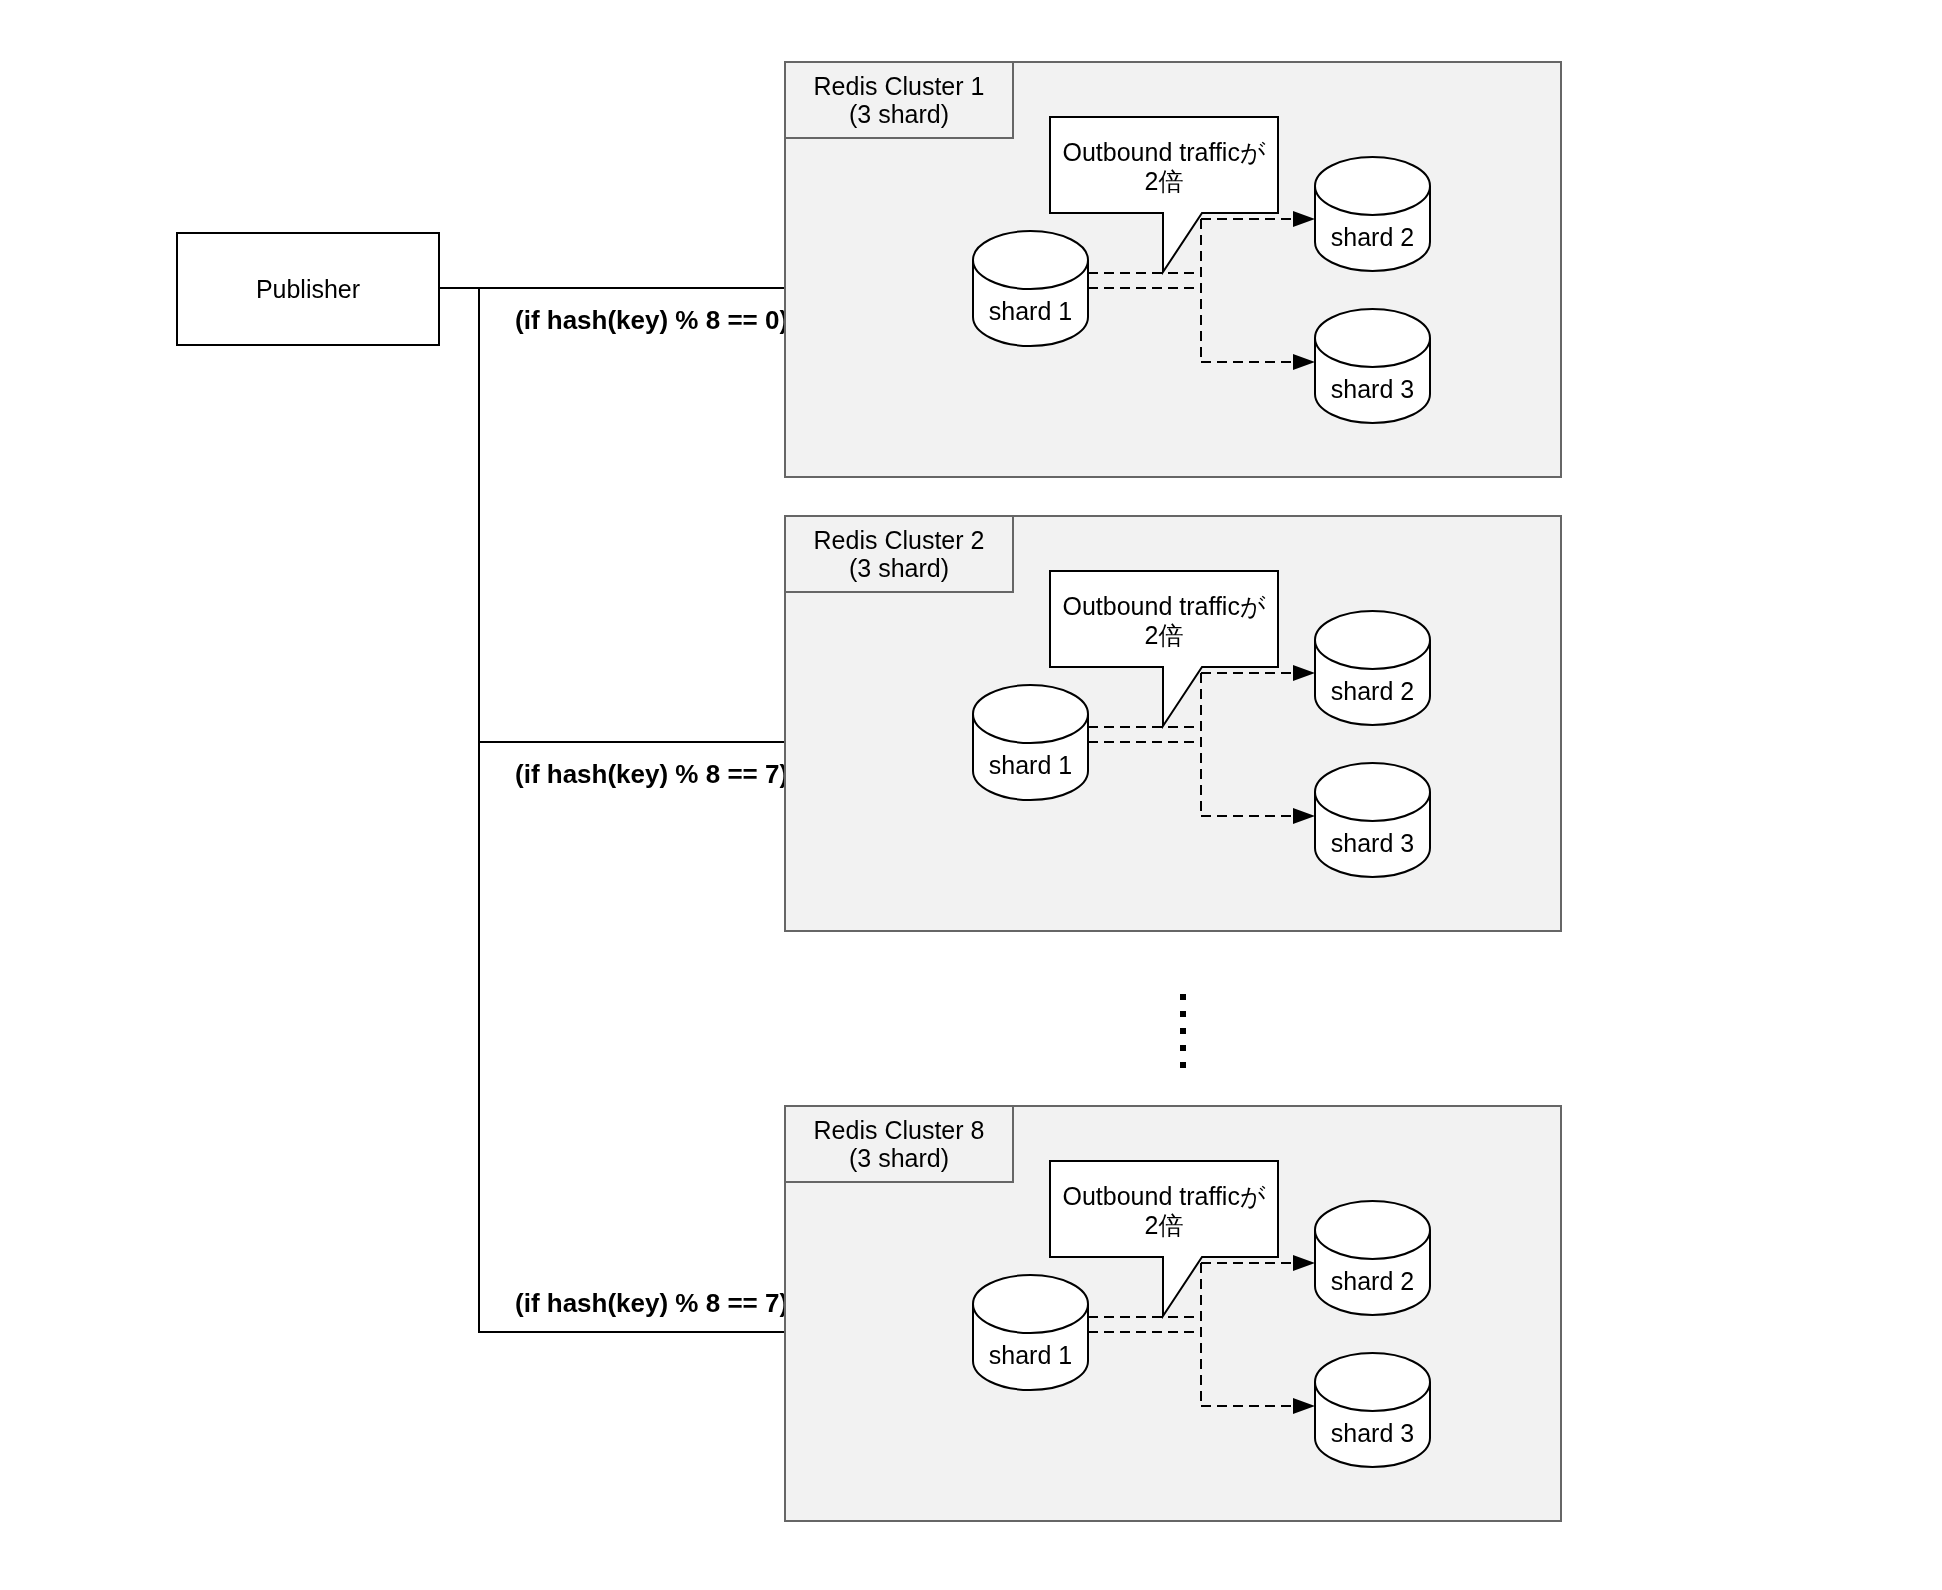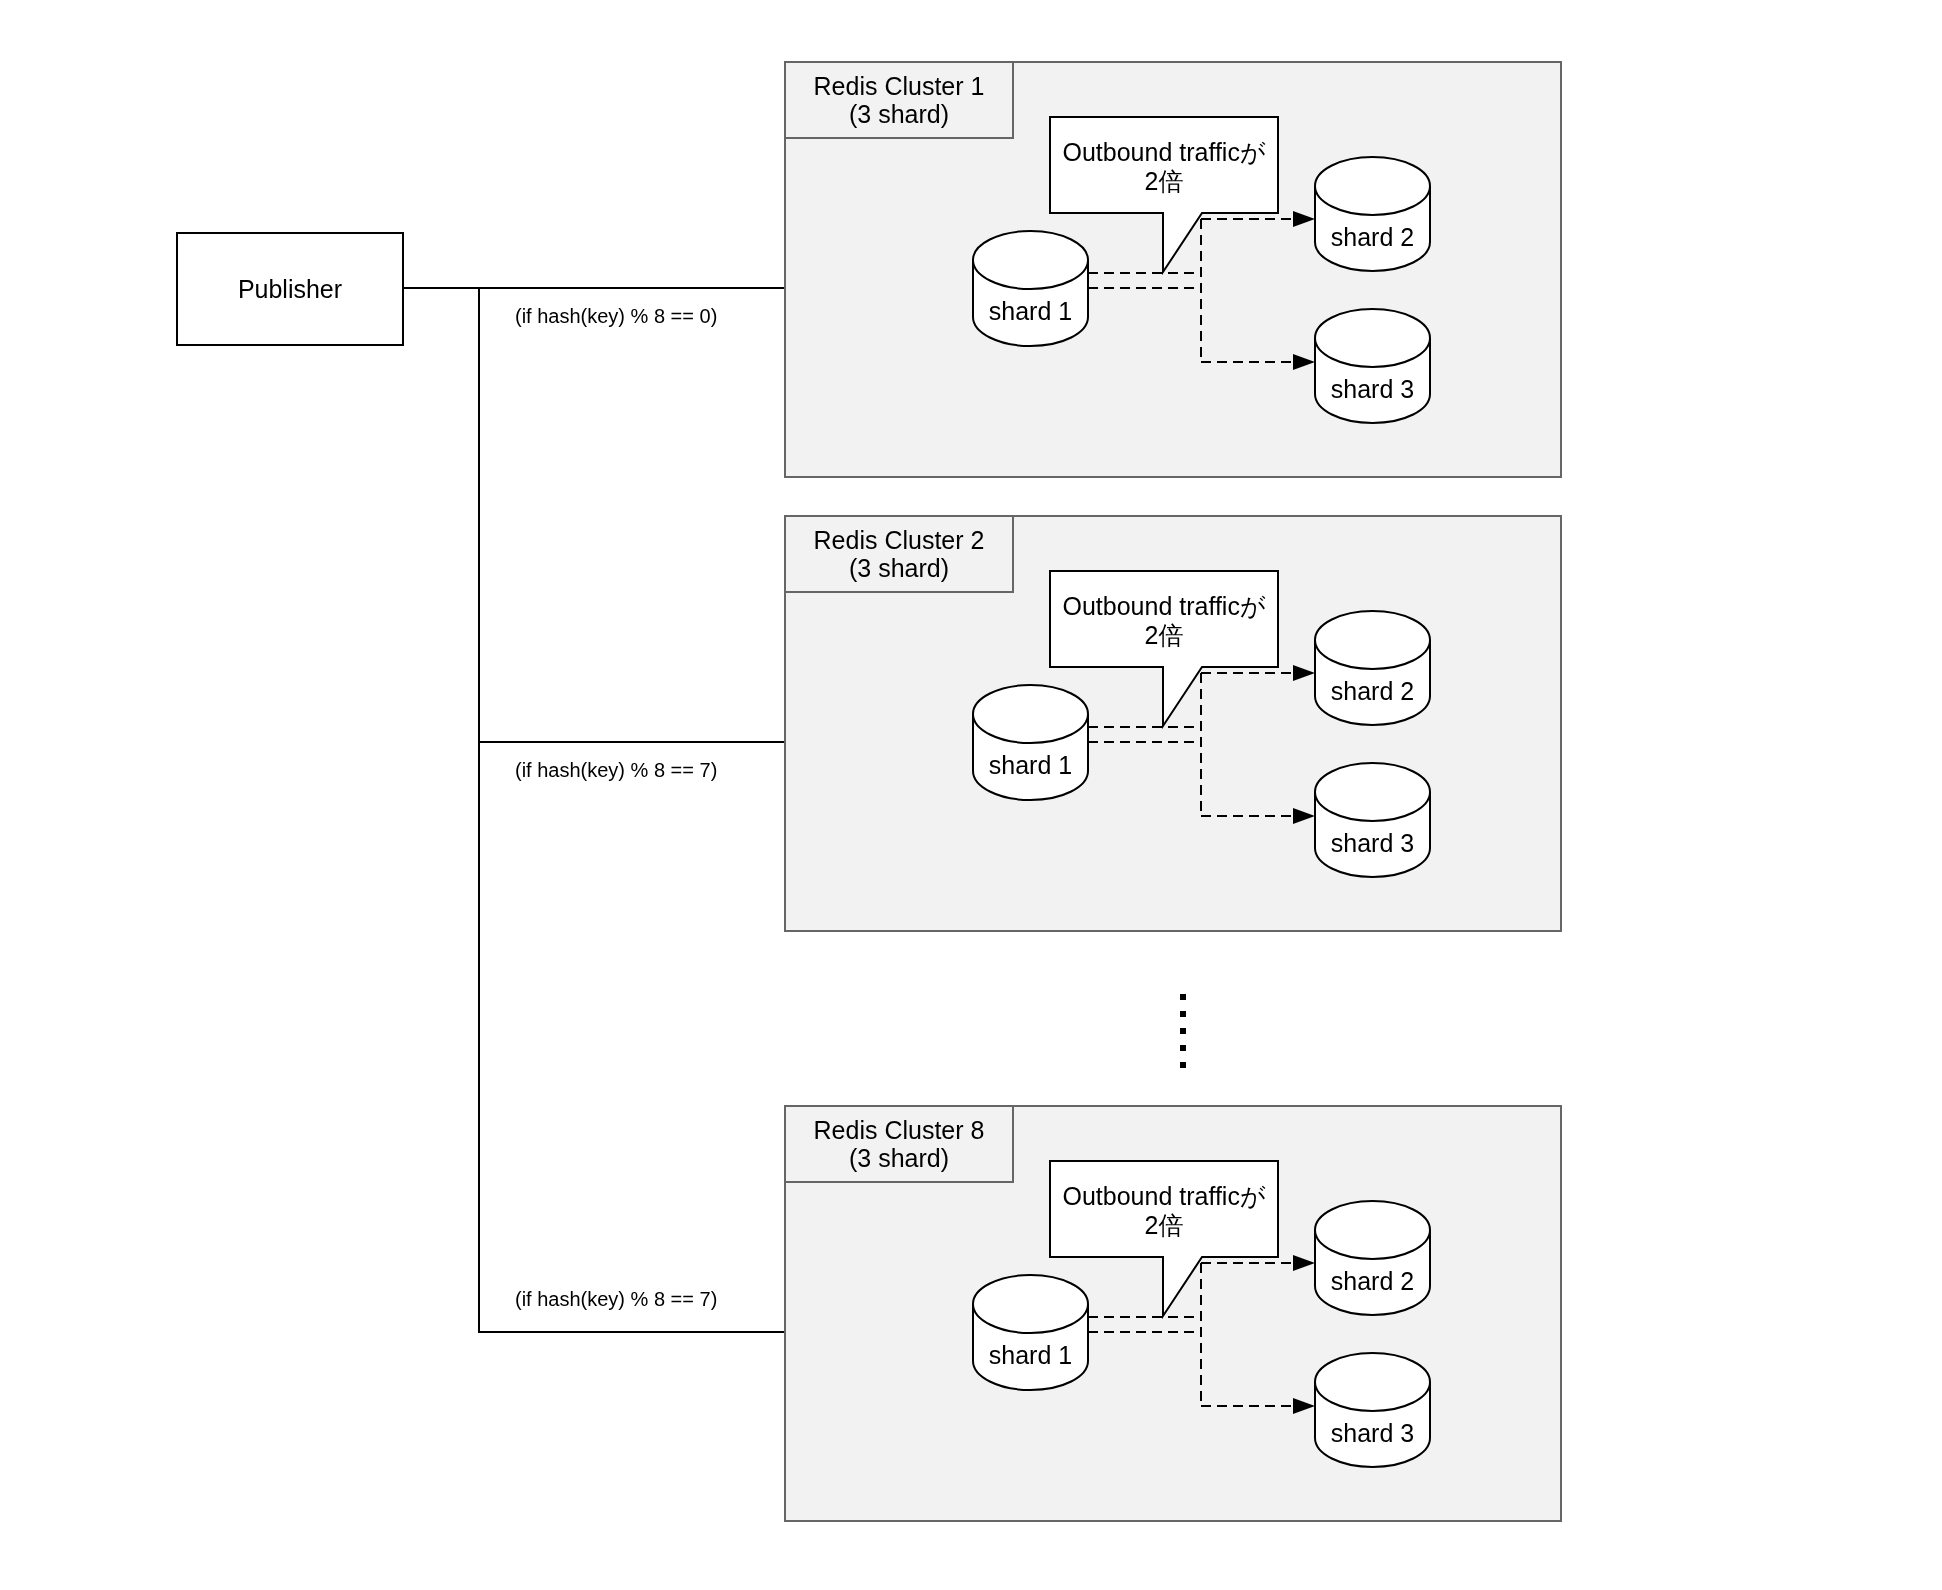--- a/index.html
+++ b/index.html
@@ -15,31 +15,32 @@
     width: 1942px; height: 1590px;
     font-family: "Liberation Sans", sans-serif;
     color: var(--stroke);
     overflow: hidden;
   }
   .canvas { position: relative; width: 1942px; height: 1590px; background: var(--background); }
 
   .overlay { position: absolute; left: 0; top: 0; }
 
   .publisher-node {
-    position: absolute; left: 176px; top: 232px; width: 228px; height: 114px;
+    position: absolute; left: 176px; top: 232px; width: 264px; height: 114px;
     background: var(--node-fill);
     border: 2px solid var(--stroke);
     display: flex; align-items: center; justify-content: center;
     font-size: 25px;
   }
 
   .branch-label {
     position: absolute;
-    font-size: 20px;
+    font-size: 26px;
     white-space: nowrap;
+    font-weight: bold;
   }
   .branch-label-0 { left: 515px; top: 305px; }
   .branch-label-1 { left: 515px; top: 759px; }
   .branch-label-2 { left: 515px; top: 1288px; }
 
   .cluster { position: absolute; overflow: visible; }
   .cluster-1 { left: 784px; top: 61px; }
   .cluster-2 { left: 784px; top: 515px; }
   .cluster-8 { left: 784px; top: 1105px; }
 

